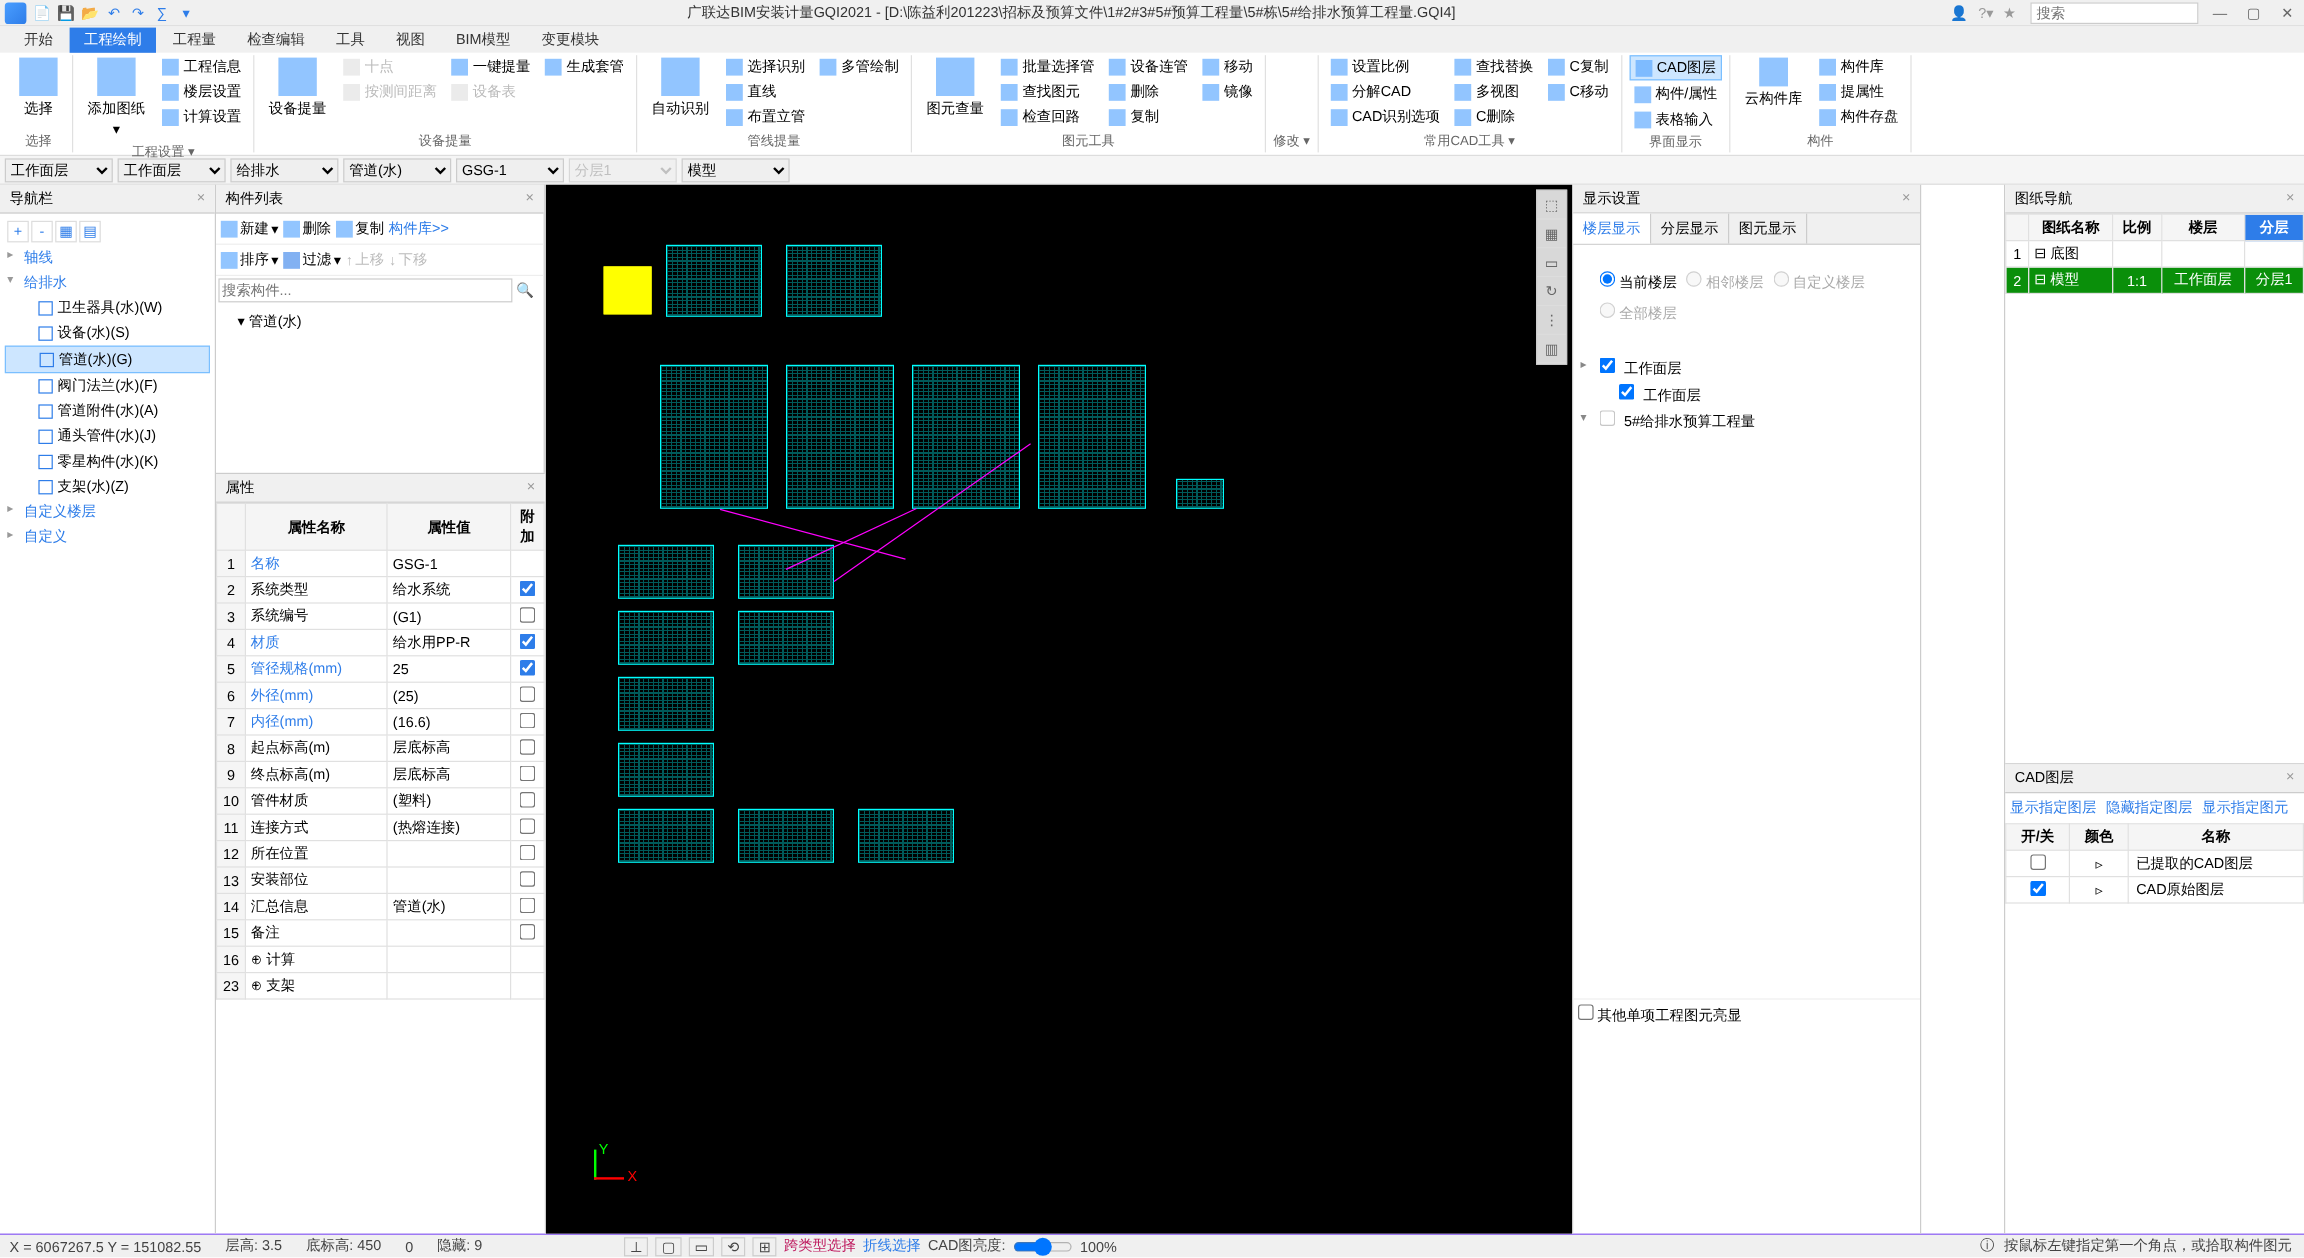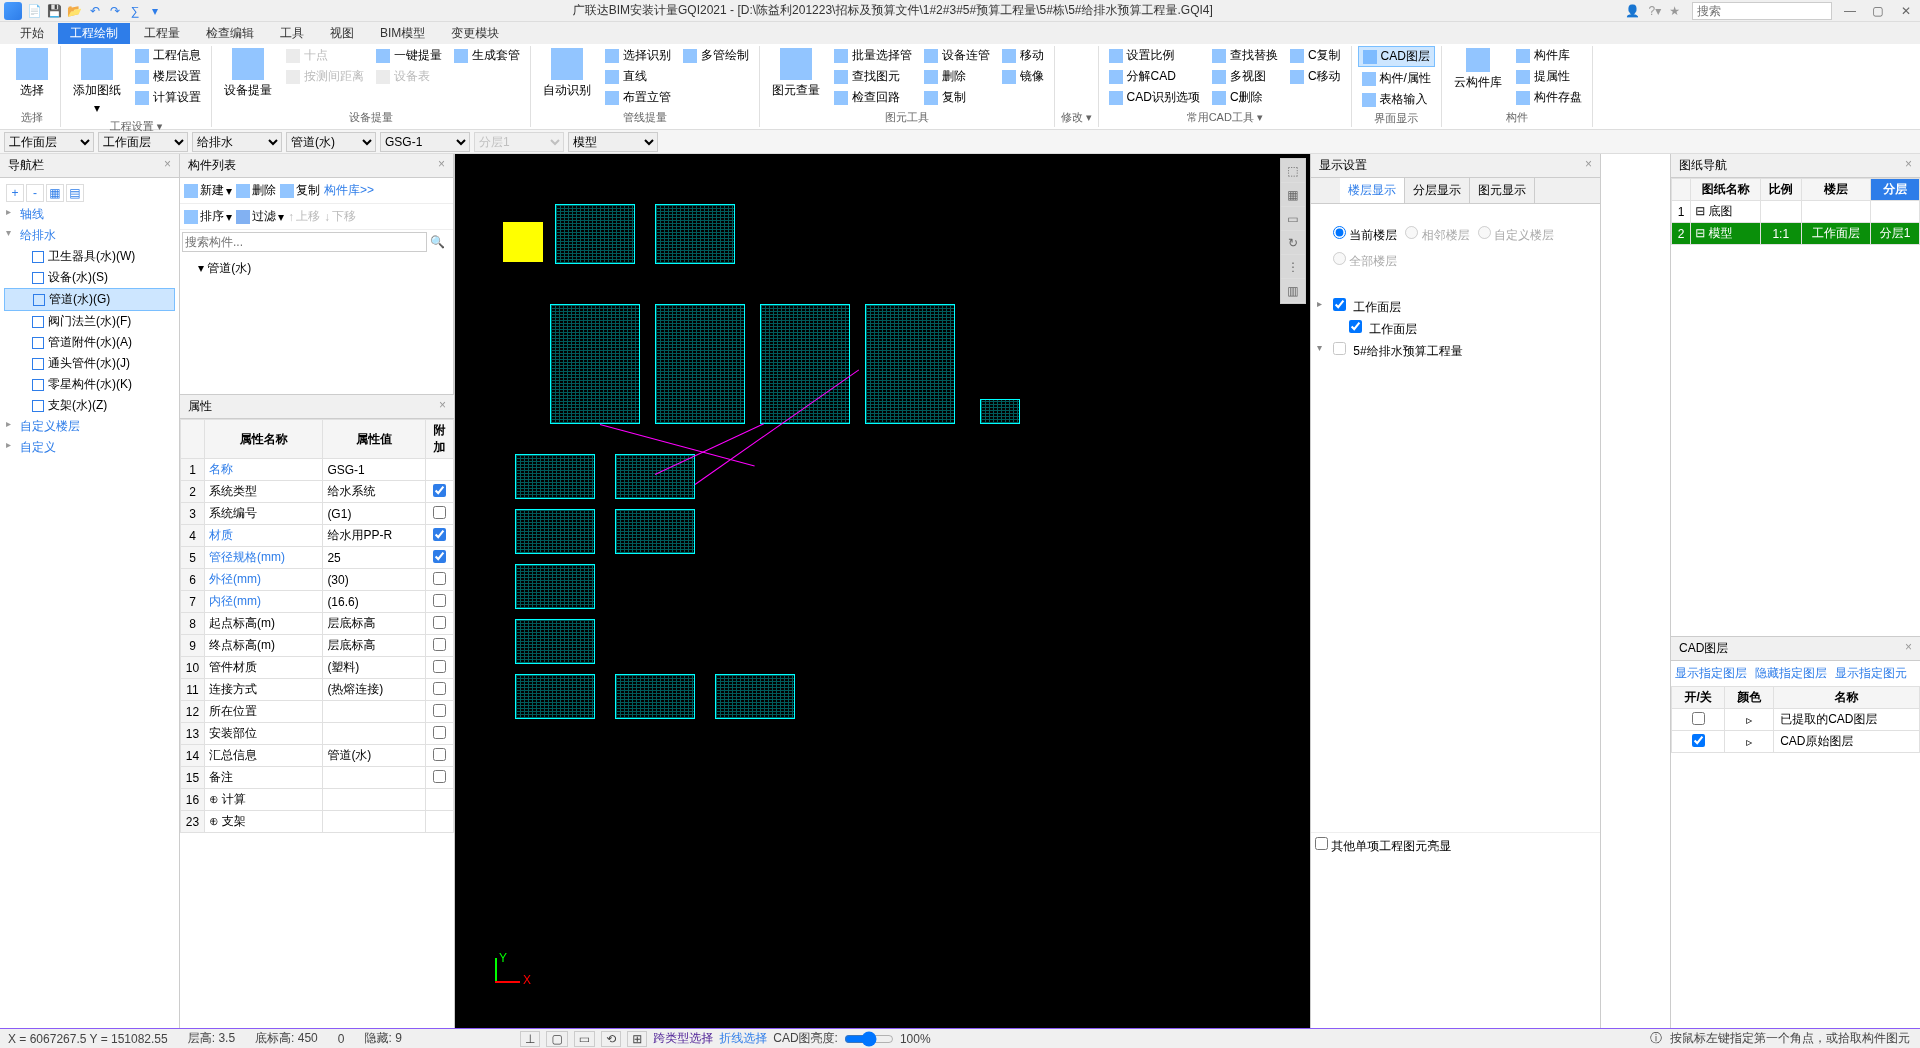--- a/index.html
+++ b/index.html
@@ -81,21 +81,21 @@
 .viewport .axis .x { color: #f00; }
 .viewport .line-mg { position: absolute; border-top: 1px solid #ff00ff; transform-origin: left center; }
 
 .view-toolbar { position: absolute; right: 4px; top: 4px; background: rgba(240,240,240,0.9); border: 1px solid #ccc; display: flex; flex-direction: column; }
 .view-toolbar span { width: 24px; height: 24px; display: flex; align-items: center; justify-content: center; border-bottom: 1px solid #ddd; color: #666; cursor: pointer; }
 
 .right-panels { width: 360px; display: flex; flex-direction: column; border-left: 1px solid #ccc; }
 .disp-settings { flex: 0 0 auto; }
 .disp-tabs { display: flex; background: #f0f0f0; border-bottom: 1px solid #ccc; }
 .disp-tabs span { padding: 4px 8px; cursor: pointer; border-right: 1px solid #ccc; }
-.disp-tabs span.active { background: #fff; color: #2e7de9; margin-left: 29px; }
+.disp-tabs span.active { background: #fff; color: #2e7de9; }
 .disp-radio { padding: 22px; display: flex; gap: 8px; flex-wrap: wrap; align-items: center; }
 .disp-tree { padding: 4px; overflow: auto; height: 540px; }
 .disp-tree ul { list-style: none; }
 .disp-tree li { padding: 2px 0 2px 18px; position: relative; }
 .disp-tree li input { margin-right: 4px; }
 .disp-tree li.sel { background: #cde6ff; border: 1px solid #7abfff; }
 .disp-tree .arrow { position: absolute; left: 2px; color: #888; font-size: 10px; }
 .disp-footer { padding: 4px; border-top: 1px solid #eee; }
 
 .dwg-nav { flex: 0 0 auto; display: flex; flex-direction: column; }
@@ -516,21 +516,21 @@
             </tr>
             <tr>
               <td class="rownum">5</td>
               <td><a>管径规格(mm)</a></td>
               <td>25</td>
               <td class="chk"><input type="checkbox" checked="" style=""></td>
             </tr>
             <tr>
               <td class="rownum">6</td>
               <td><a>外径(mm)</a></td>
-              <td>(30)</td>
+              <td>(25)</td>
               <td class="chk"><input type="checkbox" style=""></td>
             </tr>
             <tr>
               <td class="rownum">7</td>
               <td><a>内径(mm)</a></td>
               <td>(16.6)</td>
               <td class="chk"><input type="checkbox" style=""></td>
             </tr>
             <tr>
               <td class="rownum">8</td>
@@ -774,21 +774,21 @@
   <span>层高: 3.5</span>
   <span>底标高: 450</span>
   <span>0</span>
   <span>隐藏: 9</span>
   <div class="mid">
     <span class="btn">⊥</span>
     <span class="btn">▢</span>
     <span class="btn">▭</span>
     <span class="btn">⟲</span>
     <span class="btn">⊞</span>
-    <span style="color:#4c1d95">跨类型选择</span>
+    <span style="color:#be185d">跨类型选择</span>
     <span style="color:#2e7de9">折线选择</span>
     <span>CAD图亮度:</span>
     <input type="range" class="range" value="50" style="">
     <span>100%</span>
   </div>
   <div class="right">
     <span>ⓘ</span>
     <span>按鼠标左键指定第一个角点，或拾取构件图元</span>
   </div>
 </div>

